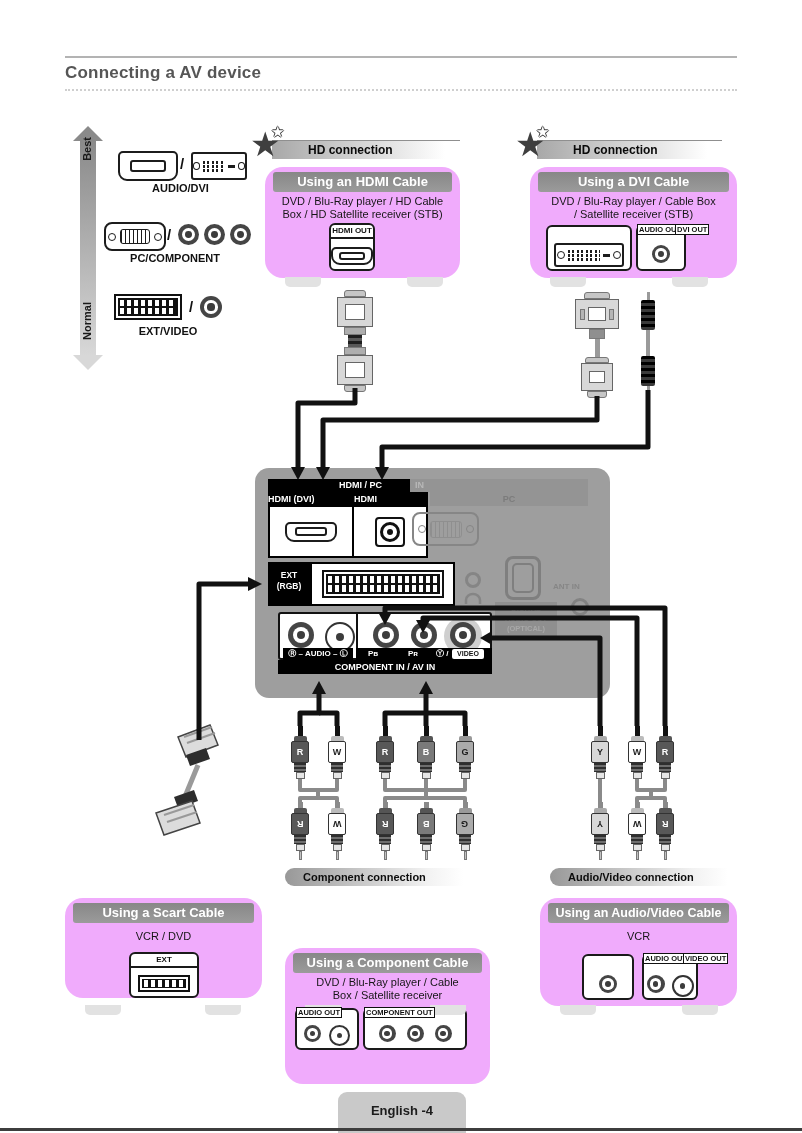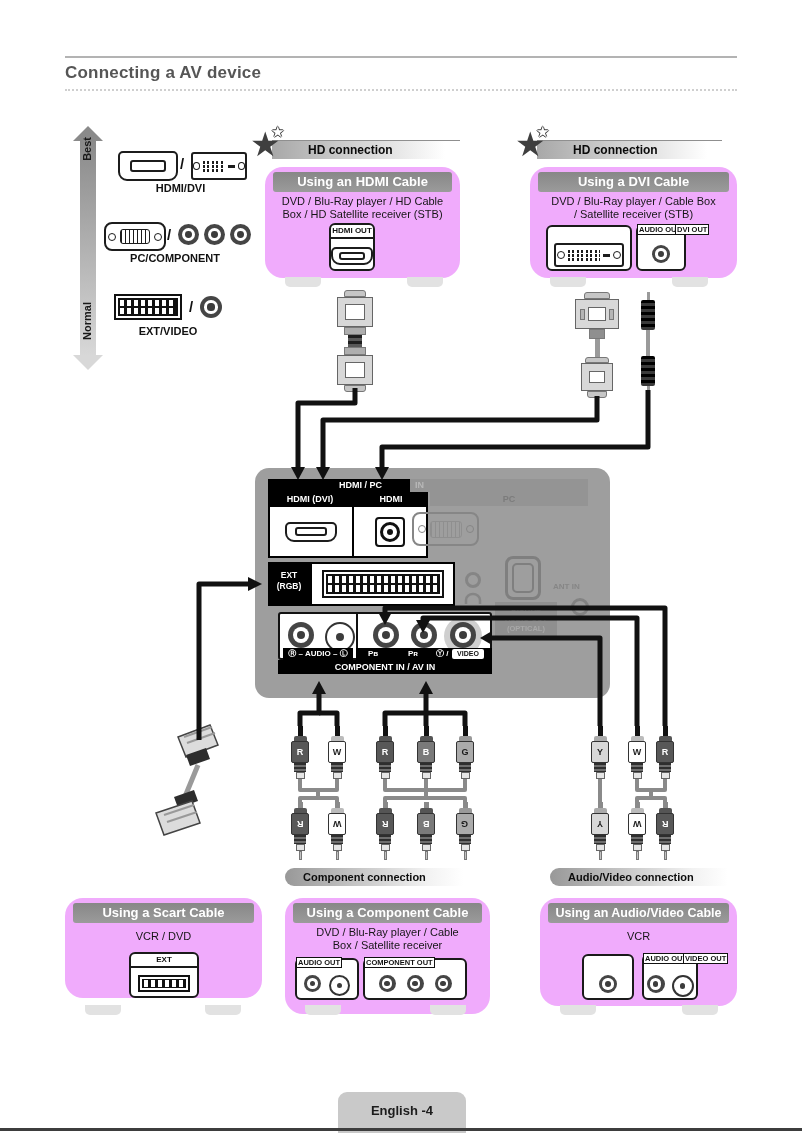--- a/index.html
+++ b/index.html
@@ -44,21 +44,21 @@
   .card-header{position:absolute;left:8px;right:8px;top:5px;height:20px;background:linear-gradient(#878787,#9b9b9b);border-radius:3px;color:#fff;font-size:13px;font-weight:bold;text-align:center;line-height:20px}
   .card-line{position:absolute;left:0;right:0;text-align:center;font-size:11px;color:#161616}
   .portbox{position:absolute;background:#fff;border:2px solid #1a1a1a;border-radius:6px;box-sizing:border-box}
   .portbox-label{font-size:8px;font-weight:bold;text-align:center;border-bottom:2px solid #1a1a1a;line-height:12px}
   .tag{position:absolute;background:#fff;border:1px solid #111;font-size:7.5px;font-weight:bold;line-height:9px;padding:0 1px;white-space:nowrap;z-index:8}
   .foot{position:absolute;width:36px;height:10px;background:#e2e2e2;border-radius:0 0 5px 5px}
   
   .panel{position:absolute;left:255px;top:468px;width:355px;height:230px;background:#9e9e9e;border-radius:14px;z-index:1}
   .p-strip{position:absolute;height:13px;font-size:9px;font-weight:bold;line-height:13px;box-sizing:border-box}
   .p-block{position:absolute;background:#000}
-  .p-cell-label{position:absolute;height:14px;color:#fff;font-size:9px;font-weight:bold;text-align:center;line-height:14px}
+  .p-cell-label{position:absolute;height:14px;color:#fff;font-size:9px;font-weight:bold;text-align:left;line-height:14px}
   .p-cell{position:absolute;background:#fff;display:flex;align-items:center;justify-content:center}
   .minijack{border:2.5px solid #111;border-radius:4px;background:#fff;display:flex;align-items:center;justify-content:center}
   .minijack .ring{border:3px solid #111;border-radius:50%;display:flex;align-items:center;justify-content:center}
   .minijack .ctr{background:#111;border-radius:50%}
   .dimtext{position:absolute;color:#868686;font-size:8px;font-weight:bold}
   .jackstrip{position:absolute;height:12px;background:#000;color:#fff;font-size:8px;font-weight:bold;line-height:12px;text-align:center}
   
   .plug{position:absolute;width:18px;display:flex;flex-direction:column;align-items:center;z-index:6}
   .plug .stub{width:5px;height:10px;background:#111}
   .plug.graystub .stub{height:6px;background:#8a8a8a}
@@ -113,21 +113,21 @@
   <div class="abs dvi-glyph" style="left:191px;top:152px;width:52px;height:24px">
     <div class="screw"></div>
       <div class="dvi-pins" style="width:24px">
         <i></i>
         <i></i>
         <i></i>
       </div>
       <div class="dvi-blade"></div>
       <div class="screw"></div>
   </div>
-  <div class="leg-label" style="left:118px;top:182px;width:125px">HDMI/DVI</div>
+  <div class="leg-label" style="left:118px;top:182px;width:125px">AUDIO/DVI</div>
 
   <div class="abs vga-glyph" style="left:104px;top:222px;width:58px;height:25px;color:#1c1c1c">
     <div class="screw"></div>
       <div class="vga-pins" style="width:28px;height:13px"></div>
       <div class="screw"></div>
   </div>
   <div class="slash" style="left:167px;top:226px">/</div>
   <div class="abs rca" style="left:178px;top:224px;width:21px;height:21px">
       <div class="m">
         <div class="d"></div>
@@ -562,21 +562,21 @@
           <div class="scart-in">
             <i style="height:4px"></i>
             <i style="height:4px"></i>
           </div>
         </div>
     </div>
   </div>
   <div class="foot" style="left:85px;top:1005px"></div>
   <div class="foot" style="left:205px;top:1005px"></div>
 
-  <div class="card" style="left:285px;top:898px;width:205px;height:116px">
+  <div class="card" style="left:285px;top:948px;width:205px;height:136px">
     <div class="card-header">Using a Component Cable</div>
     <div class="card-line" style="top:28px">DVD / Blu-Ray player / Cable</div>
     <div class="card-line" style="top:41px">Box / Satellite receiver</div>
     <div class="portbox" style="left:10px;top:60px;width:64px;height:42px">
       <div style="display:flex;gap:8px;justify-content:center;margin-top:15px">
         <div class="rca" style="width:17px;height:17px">
             <div class="m">
               <div class="d"></div>
             </div>
           </div>

